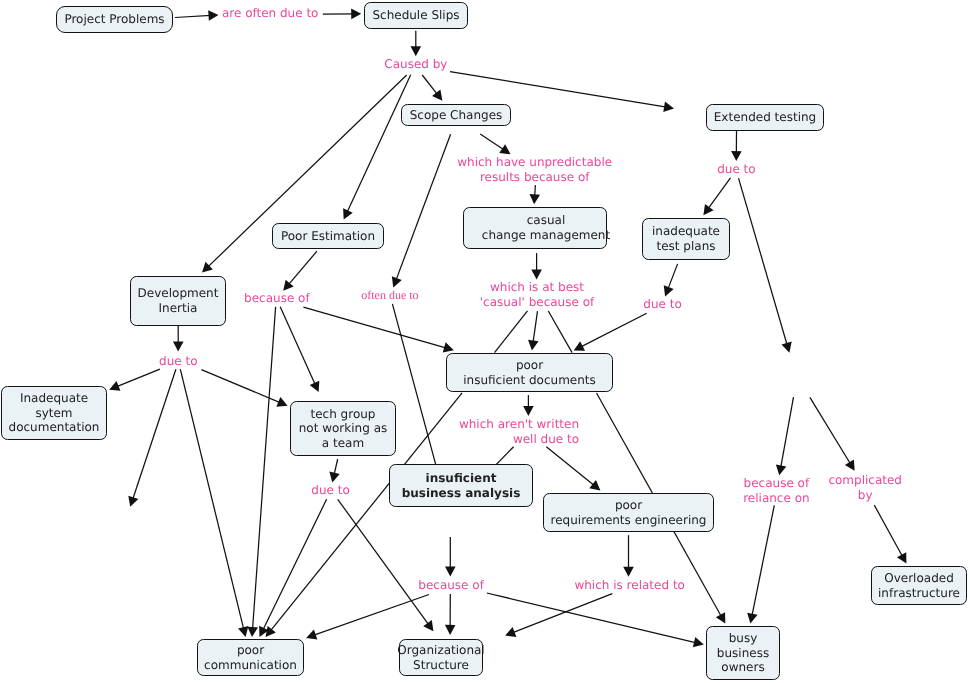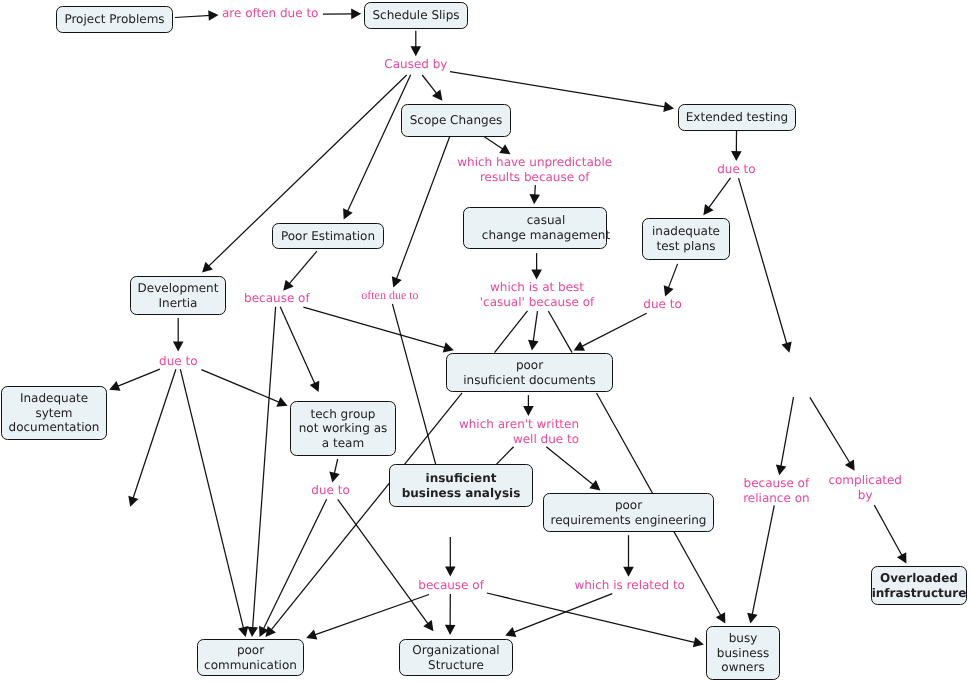--- a/index.html
+++ b/index.html
@@ -225,44 +225,44 @@
       </g>
       <g>
         <line x1="774.3" y1="505.3" x2="751.8864160110103" y2="616.1487710250454" stroke="#111111" stroke-width="1.25"></line>
         <polygon points="750.4,623.5 747.1870195390458,612.6479607189466 757.576756490315,614.7487620145079" fill="#111111"></polygon>
       </g>
       <g>
         <line x1="874.3" y1="505.1" x2="902.7873376245088" y2="556.9274304445894" stroke="#111111" stroke-width="1.25"></line>
         <polygon points="906.4,563.5 896.9385010135217,557.2895220047996 906.2277326518353,552.1836258474387" fill="#111111"></polygon>
       </g>
     </svg>
-<div class="node" style="left: 56px; top: 6px; width: 117px; height: 27px;">
+<div class="node" style="left: 56px; top: 6px; width: 117px; height: 27px; border-radius: 9px;">
       <span>Project Problems</span>
     </div>
     <div class="node" style="left: 364px; top: 2px; width: 104px; height: 27px;">
       <span>Schedule Slips</span>
     </div>
-    <div class="node" style="left: 401px; top: 104px; width: 110px; height: 33px;">
+    <div class="node" style="left: 401px; top: 104px; width: 110px; height: 22px;">
       <span>Scope Changes</span>
     </div>
-    <div class="node" style="left: 678px; top: 104px; width: 118px; height: 27px;">
+    <div class="node" style="left: 706px; top: 104px; width: 118px; height: 27px;">
       <span>Extended testing</span>
     </div>
     <div class="node" style="left: 272px; top: 223px; width: 112px; height: 26px;">
       <span>Poor Estimation</span>
     </div>
     <div class="node" style="left: 463px; top: 207px; width: 144px; height: 42px; padding-left: 22px;">
       <span>casual</span>
       <span>change management</span>
     </div>
     <div class="node" style="left: 642px; top: 218px; width: 88px; height: 42px;">
       <span>inadequate</span>
       <span>test plans</span>
     </div>
-    <div class="node" style="left: 130px; top: 276px; width: 96px; height: 39px;">
+    <div class="node" style="left: 130px; top: 276px; width: 96px; height: 50px;">
       <span>Development</span>
       <span>Inertia</span>
     </div>
     <div class="node" style="left: 446px; top: 353px; width: 167px; height: 39px;">
       <span>poor</span>
       <span>insuficient documents</span>
     </div>
     <div class="node" style="left: 1px; top: 386px; width: 106px; height: 54px;">
       <span>Inadequate</span>
       <span>sytem</span>
@@ -274,29 +274,29 @@
       <span>a team</span>
     </div>
     <div class="node" style="left: 389px; top: 464px; width: 144px; height: 43px; font-weight: bold;">
       <span>insuficient</span>
       <span>business analysis</span>
     </div>
     <div class="node" style="left: 543px; top: 493px; width: 171px; height: 39px;">
       <span>poor</span>
       <span>requirements engineering</span>
     </div>
-    <div class="node" style="left: 871px; top: 566px; width: 96px; height: 39px; font-weight: bold;">
+    <div class="node" style="left: 871px; top: 566px; width: 96px; height: 39px;">
       <span>Overloaded</span>
       <span>infrastructure</span>
     </div>
     <div class="node" style="left: 197px; top: 639px; width: 107px; height: 37px;">
       <span>poor</span>
       <span>communication</span>
     </div>
-    <div class="node" style="left: 399px; top: 639px; width: 114px; height: 37px;">
+    <div class="node" style="left: 399px; top: 639px; width: 84px; height: 37px;">
       <span>Organizational</span>
       <span>Structure</span>
     </div>
     <div class="node" style="left: 706px; top: 626px; width: 74px; height: 54px;">
       <span>busy</span>
       <span>business</span>
       <span>owners</span>
     </div>
     <div class="elabel" style="left: 270.2px; top: 5.85px;">
       <div>are often due to</div>

